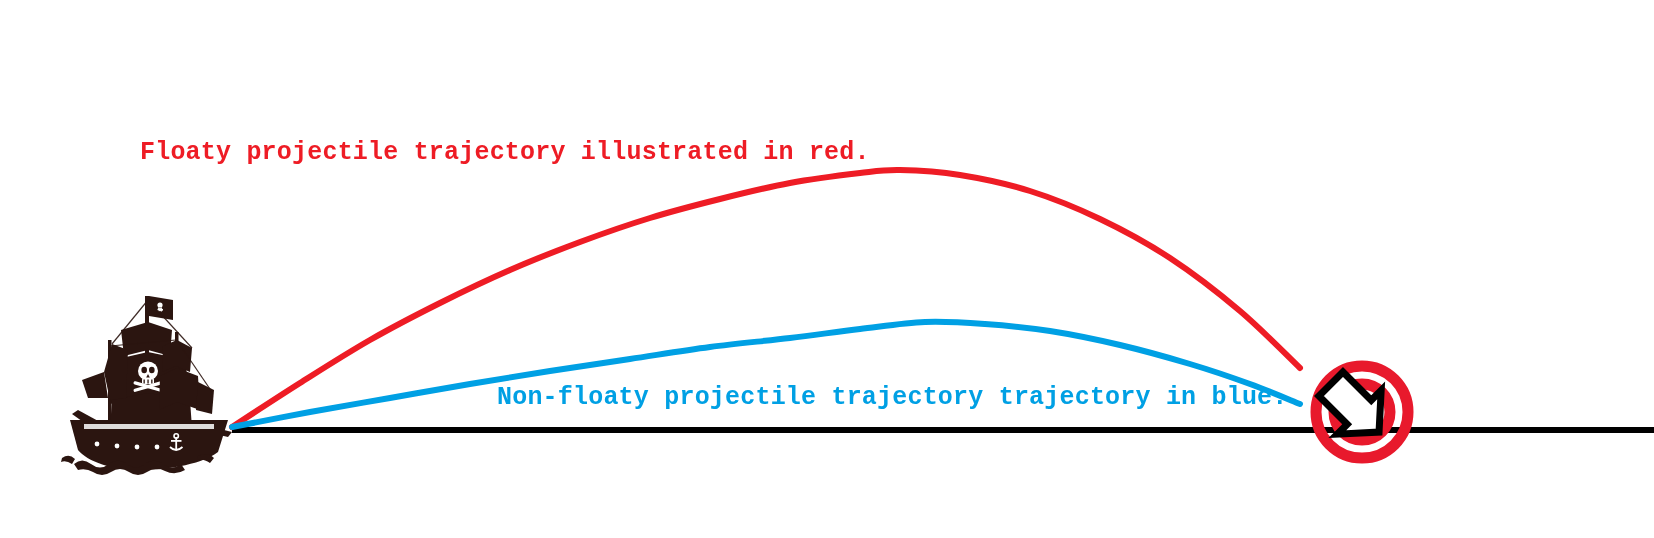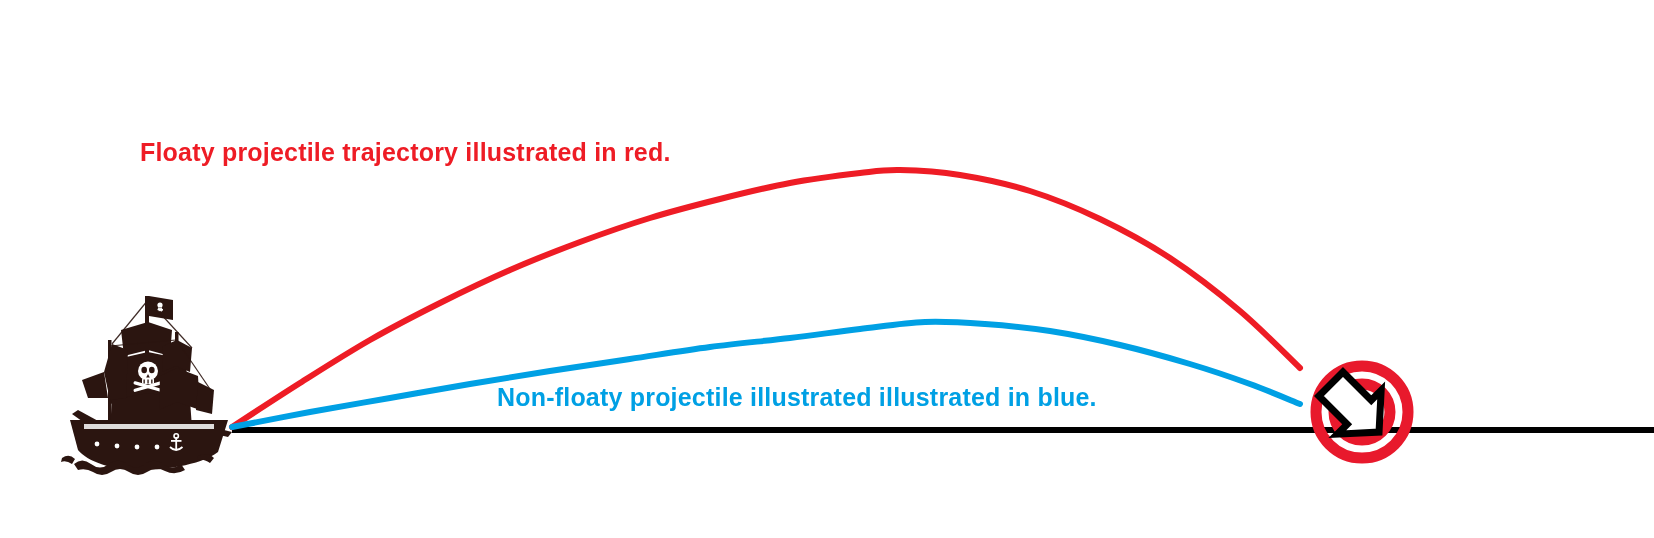--- a/index.html
+++ b/index.html
@@ -17,21 +17,21 @@
   }
   #scene {
     position: absolute;
     left: 0;
     top: 0;
     width: 1654px;
     height: 538px;
   }
   .label {
     position: absolute;
-    font-family: Liberation Sans, sans-serif;
+    font-family: Liberation Mono, monospace;
     font-weight: bold;
     white-space: nowrap;
     letter-spacing: 0.2px;
   }
   #red-label {
     left: 140px;
     top: 138px;
     font-size: 25px;
     color: #ee1c25;
   }
@@ -144,15 +144,15 @@
       </g>
 
       <g transform="translate(1355,408) rotate(45)">
         <path d="M-34,-17 L6,-17 L6,-31 L34,0 L6,31 L6,17 L-34,17 Z" fill="#ffffff" stroke="#000000" stroke-width="7" stroke-linejoin="miter"></path>
       </g>
     </g>
   </svg>
 
   <div class="label" id="red-label">Floaty projectile trajectory illustrated in red.</div>
 
-  <div class="label" id="blue-label">Non-floaty projectile illustrated illustrated in blue.</div>
+  <div class="label" id="blue-label">Non-floaty projectile trajectory trajectory in blue.</div>
 
 </div>
 
 </body></html>

